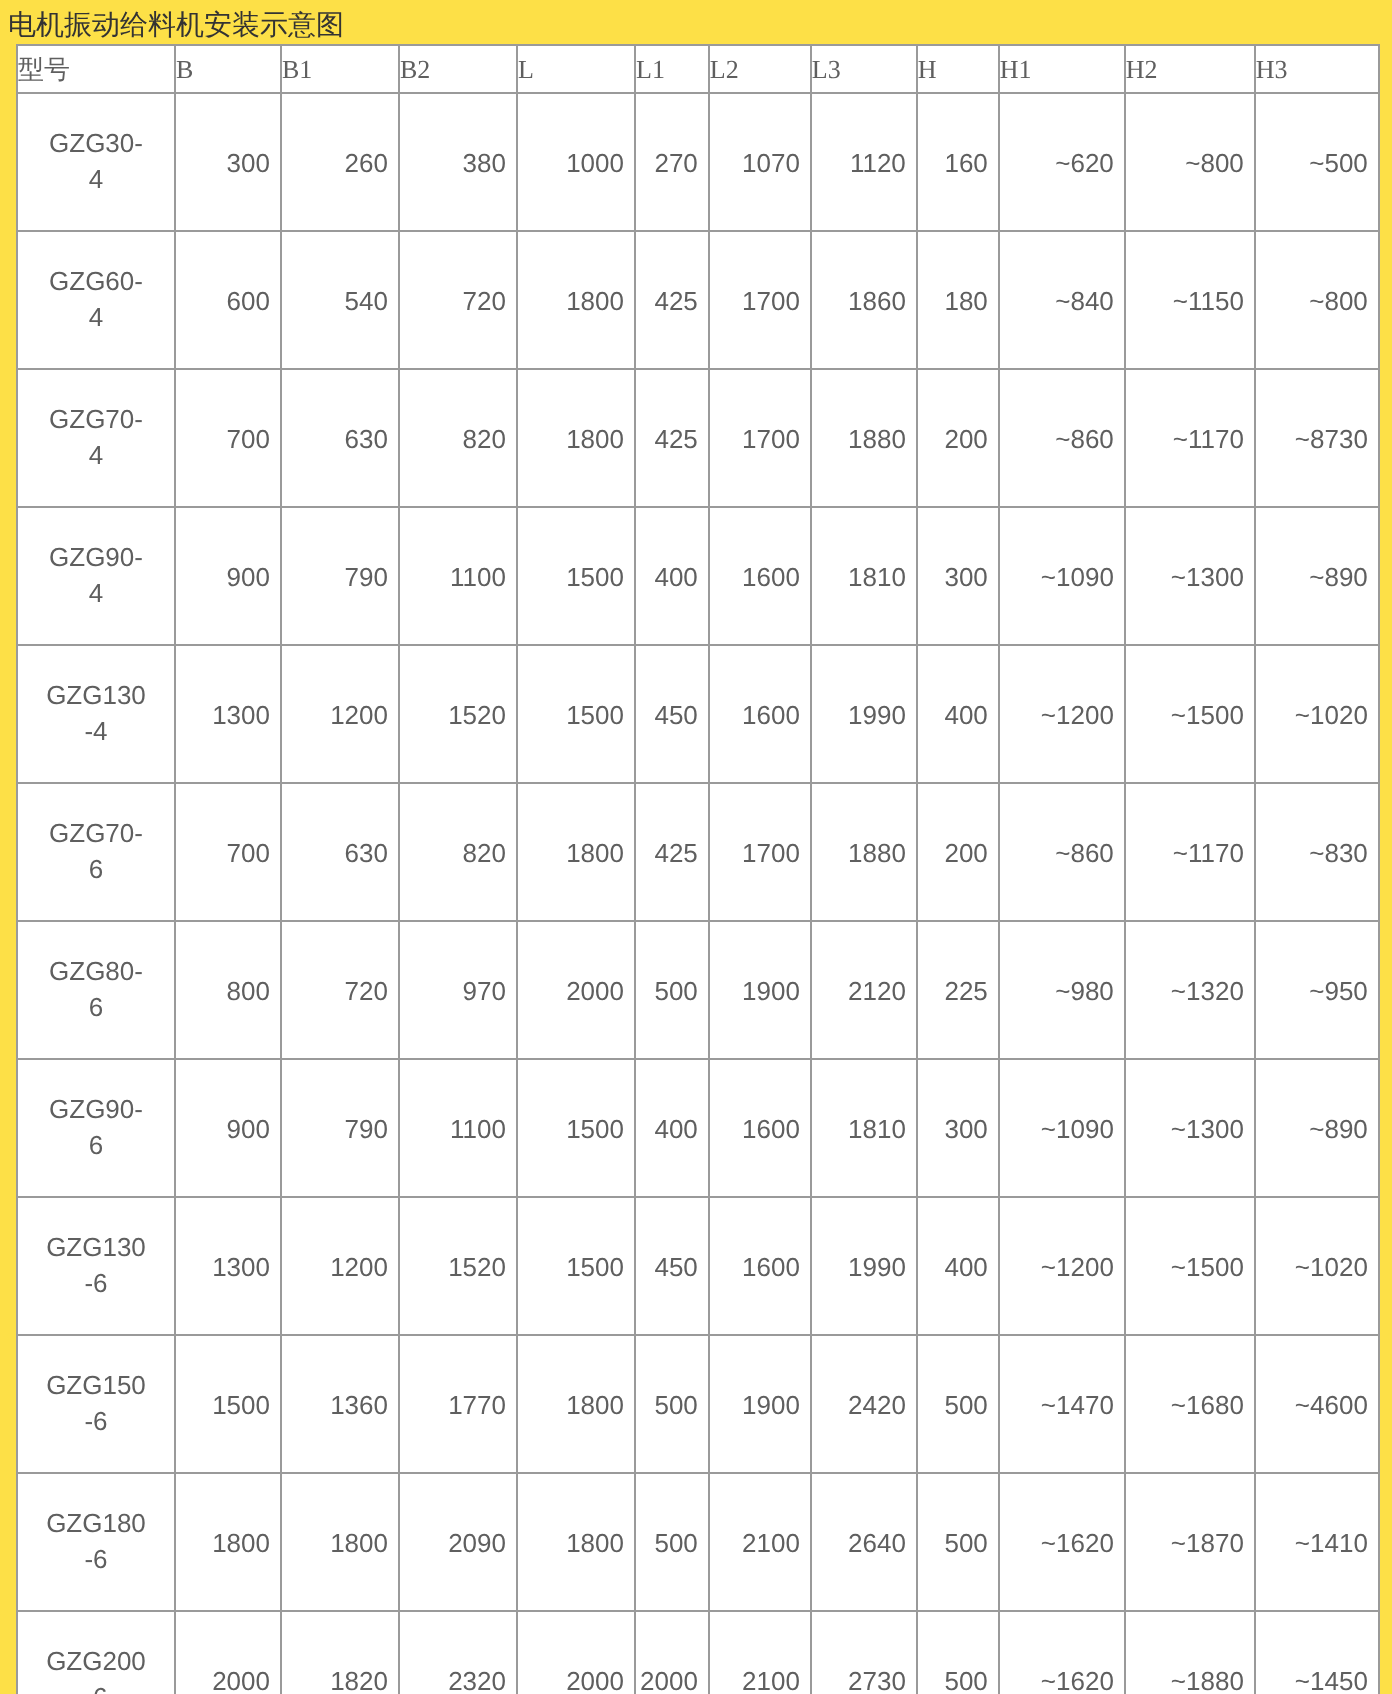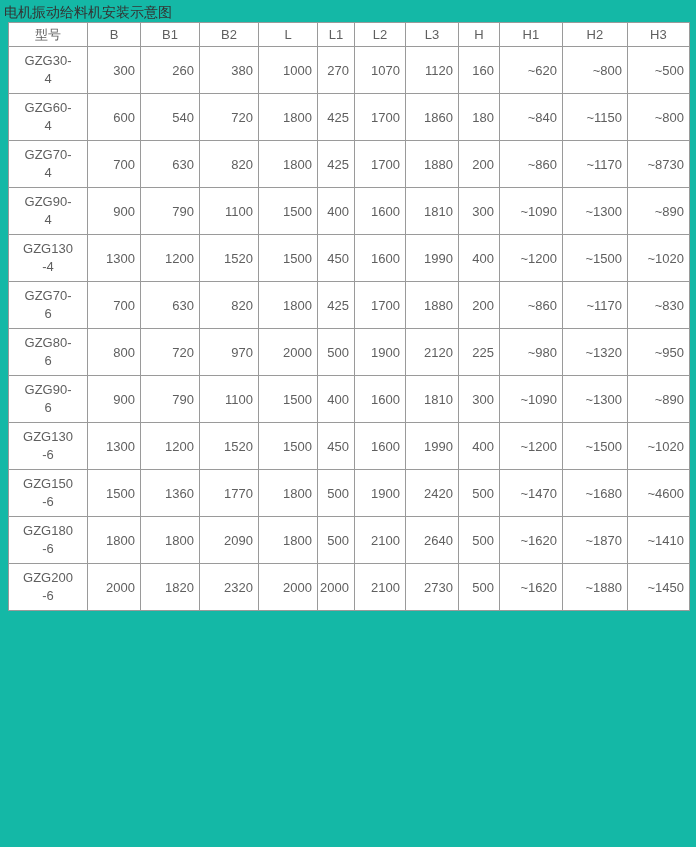--- a/index.html
+++ b/index.html
@@ -4,21 +4,21 @@
 <style>
   html, body {
     margin: 0;
     padding: 0;
     background: #ffffff;
     font-family: "Liberation Sans", "DejaVu Sans", sans-serif;
   }
   .page {
     width: 696px;
     height: 847px;
-    background: #14b8a6;
+    background: #fde047;
     overflow: hidden;
   }
   .page-title {
     color: #333333;
     font-size: 14px;
     line-height: 18px;
     padding: 3px 0 1px 4px;
     white-space: nowrap;
   }
   table.spec-table {
@@ -30,33 +30,34 @@
   table.spec-table td {
     border: 1px solid #9a9a9a;
     color: #5f5f5f;
     font-size: 13px;
     font-weight: normal;
     background: #ffffff;
     overflow: hidden;
   }
   table.spec-table th {
     height: 23px;
-    text-align: center;
+    text-align: left;
     padding: 0;
+    font-family: Liberation Serif, serif;
   }
   table.spec-table td {
     height: 46px;
     text-align: right;
     padding: 0 5px 0 2px;
     vertical-align: middle;
   }
   table.spec-table td.model-cell {
     text-align: center;
     word-break: break-all;
-    padding: 0 14px;
+    padding: 11px 14px;
     line-height: 18px;
   }
 </style>
 </head>
 <body>
 
 <div class="page">
   <div class="page-title">电机振动给料机安装示意图</div>
 
   <table class="spec-table">

